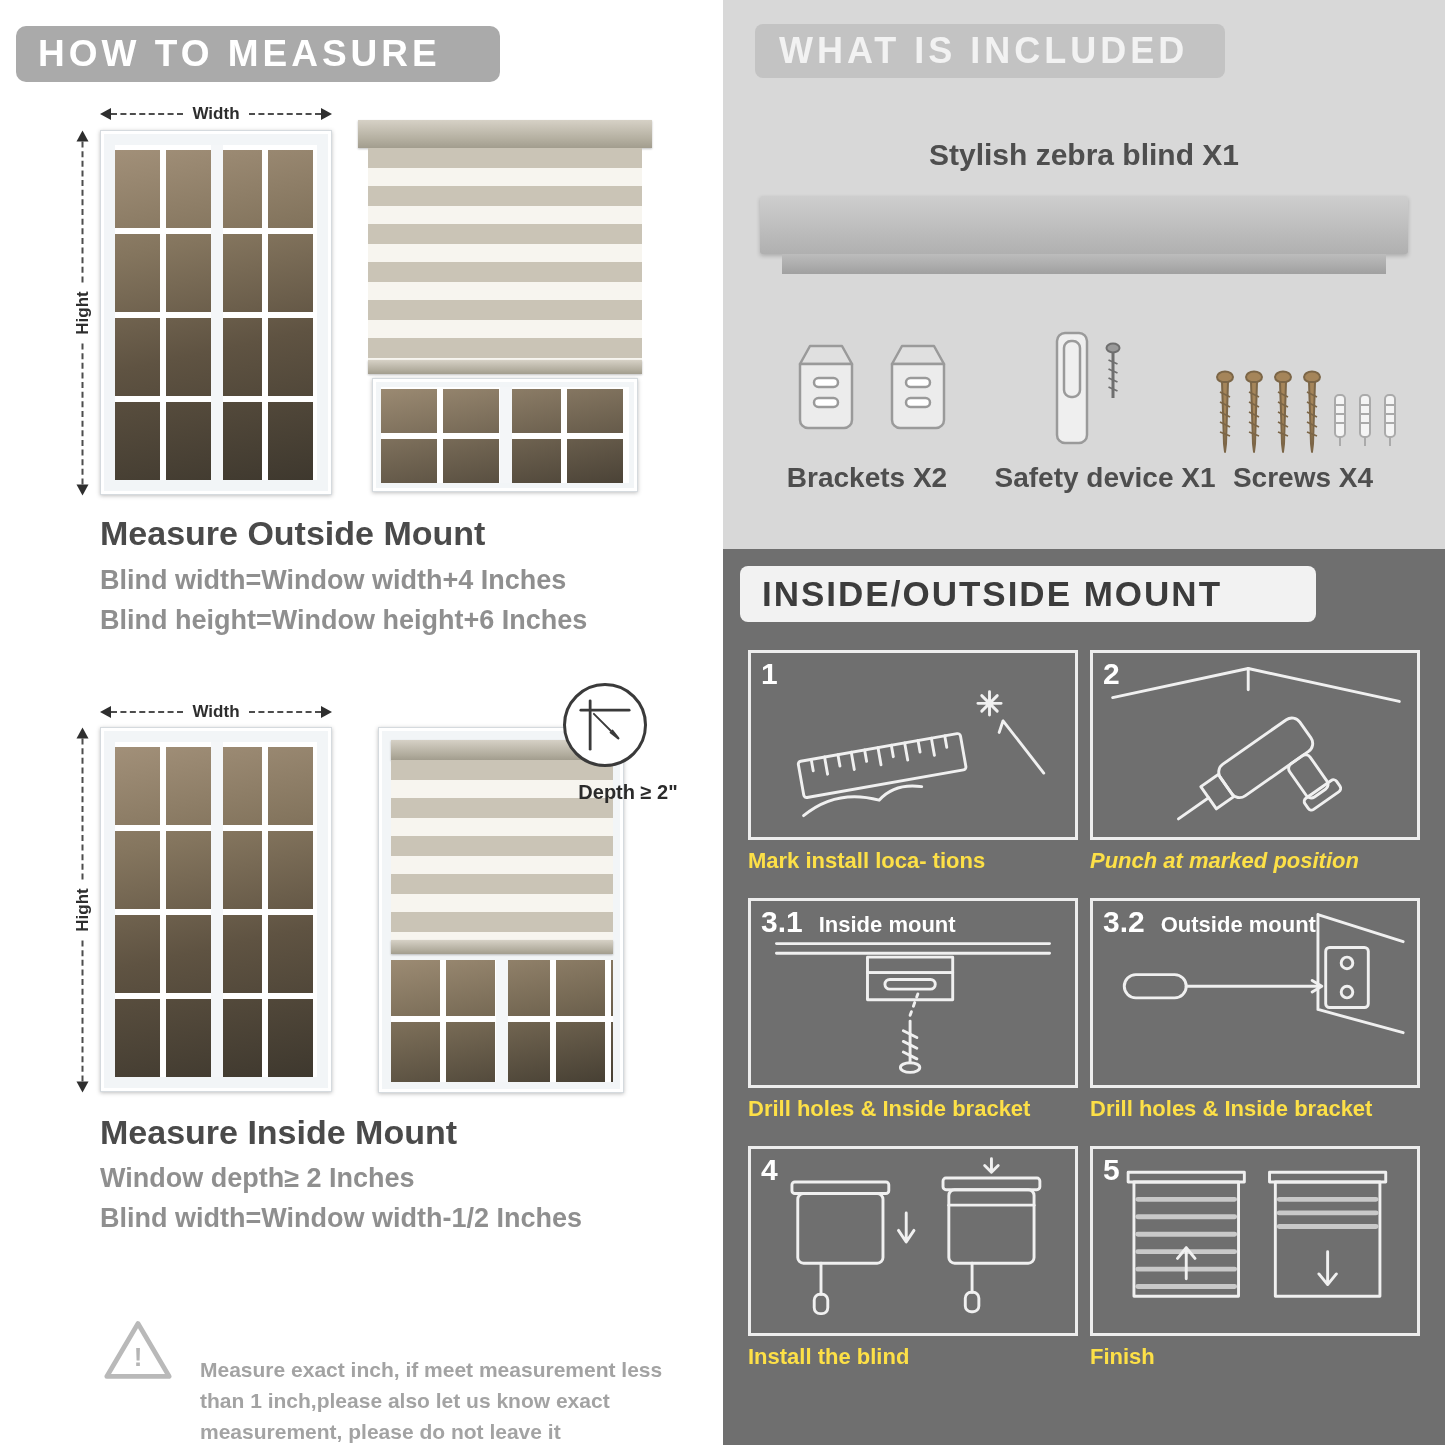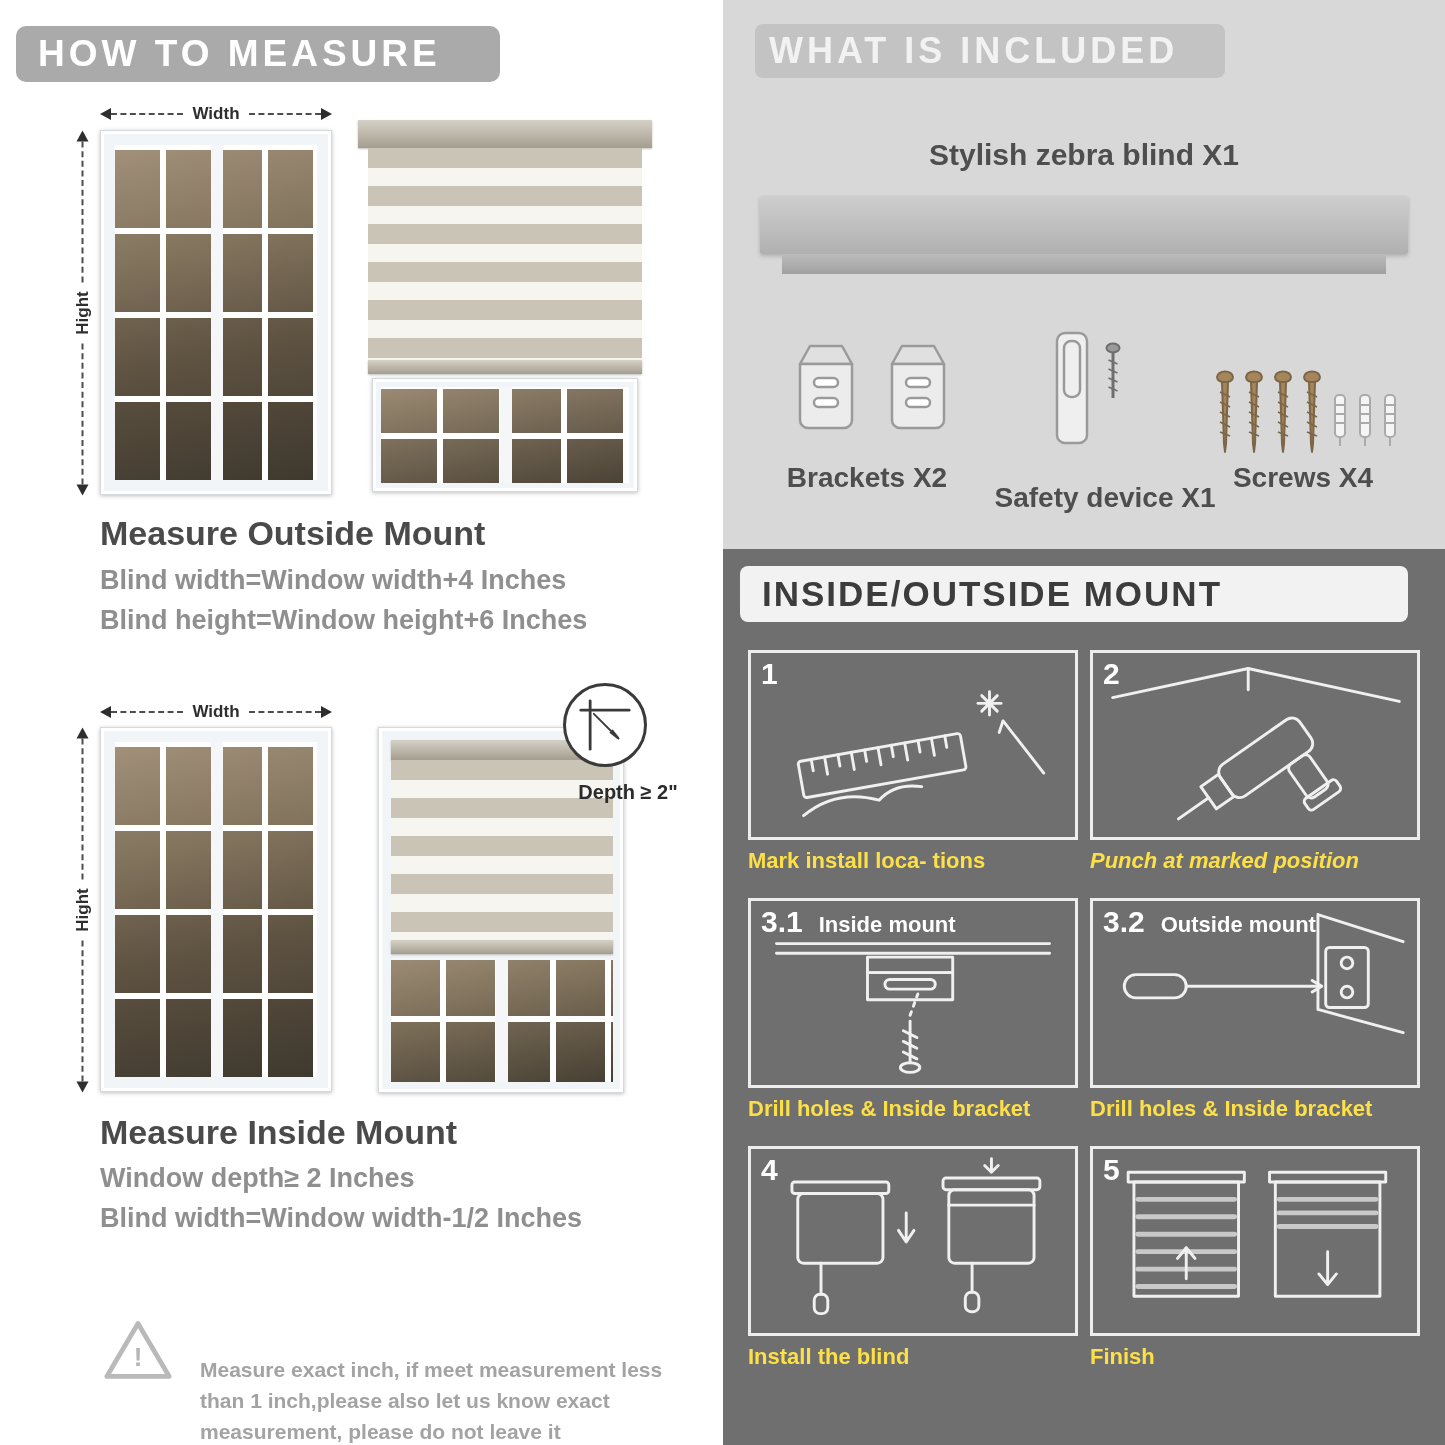--- a/index.html
+++ b/index.html
@@ -62,28 +62,28 @@
     left: 563px; top: 683px; width: 84px; height: 84px;
     border: 3px solid #3a3a3a; border-radius: 50%; background: #ffffff;
   }
   .depth-lbl { left: 558px; top: 781px; width: 140px; text-align: center; font-size: 20px; font-weight: 700; color: #2b2b2b; }
 
   
   .included-panel { left: 723px; top: 0; width: 722px; height: 549px; background: #d8d8d8; }
   .included-bar {
     position: absolute; left: 32px; top: 24px; width: 470px; height: 54px;
     background: #c3c3c3; border-radius: 8px; display: flex; align-items: center;
-    padding-left: 14px; color: #f2f2f2; font-size: 36px; font-weight: 700; letter-spacing: 4px;
+    padding-left: 24px; color: #f2f2f2; font-size: 36px; font-weight: 700; letter-spacing: 4px;
   }
   .product-label { position: absolute; left: 0; top: 138px; width: 100%; text-align: center; font-size: 30px; font-weight: 700; color: #4e4e4e; }
   .item-label { position: absolute; top: 462px; font-size: 28px; font-weight: 700; color: #4e4e4e; text-align: center; }
 
   .mount-panel { left: 723px; top: 549px; width: 722px; height: 896px; background: #6f6f6f; }
   .mount-bar {
-    position: absolute; left: 17px; top: 17px; width: 668px; height: 56px;
+    position: absolute; left: 17px; top: 17px; width: 576px; height: 56px;
     background: #f2f2f2; border-radius: 8px; display: flex; align-items: center;
     padding-left: 22px; color: #3c3c3c; font-size: 35px; font-weight: 700; letter-spacing: 2px;
   }
   .step { position: absolute; width: 330px; height: 190px; border: 3px solid #ededed; }
   .step svg.art { position: absolute; left: 0; top: 0; width: 100%; height: 100%; }
   .step-head { position: absolute; left: 10px; top: 4px; display: flex; align-items: baseline; gap: 16px; color: #ffffff; z-index: 2; }
   .step-num { font-size: 30px; font-weight: 700; }
   .step-title { font-size: 22px; font-weight: 700; }
   .caption { position: absolute; width: 340px; color: #fde047; font-size: 22px; font-weight: 700; }
 </style>
@@ -275,21 +275,21 @@
       <svg width="18" height="58" viewBox="0 0 18 58">
         <g stroke="#aaaaaa" stroke-width="2" fill="rgba(255,255,255,.75)" stroke-linejoin="round">
           <rect x="4" y="3" width="10" height="42" rx="4"></rect>
           <path d="M4 13 h10 M4 22 h10 M4 31 h10" fill="none"></path>
           <path d="M9 45 v9" fill="none"></path>
         </g>
       </svg>
     </div>
 
     <div class="item-label" style="left:44px; width:200px;">Brackets X2</div>
-    <div class="item-label" style="left:262px; width:240px;margin-top:20px;">Safety device X1</div>
+    <div class="item-label" style="left:262px; width:240px;">Safety device X1</div>
     <div class="item-label" style="left:480px; width:200px;">Screws X4</div>
   </section>
 
   <section class="abs mount-panel">
 
     <div class="mount-bar">
       <span>INSIDE/OUTSIDE MOUNT</span>
     </div>
 
     <div class="step" style="left:25px; top:101px;">

